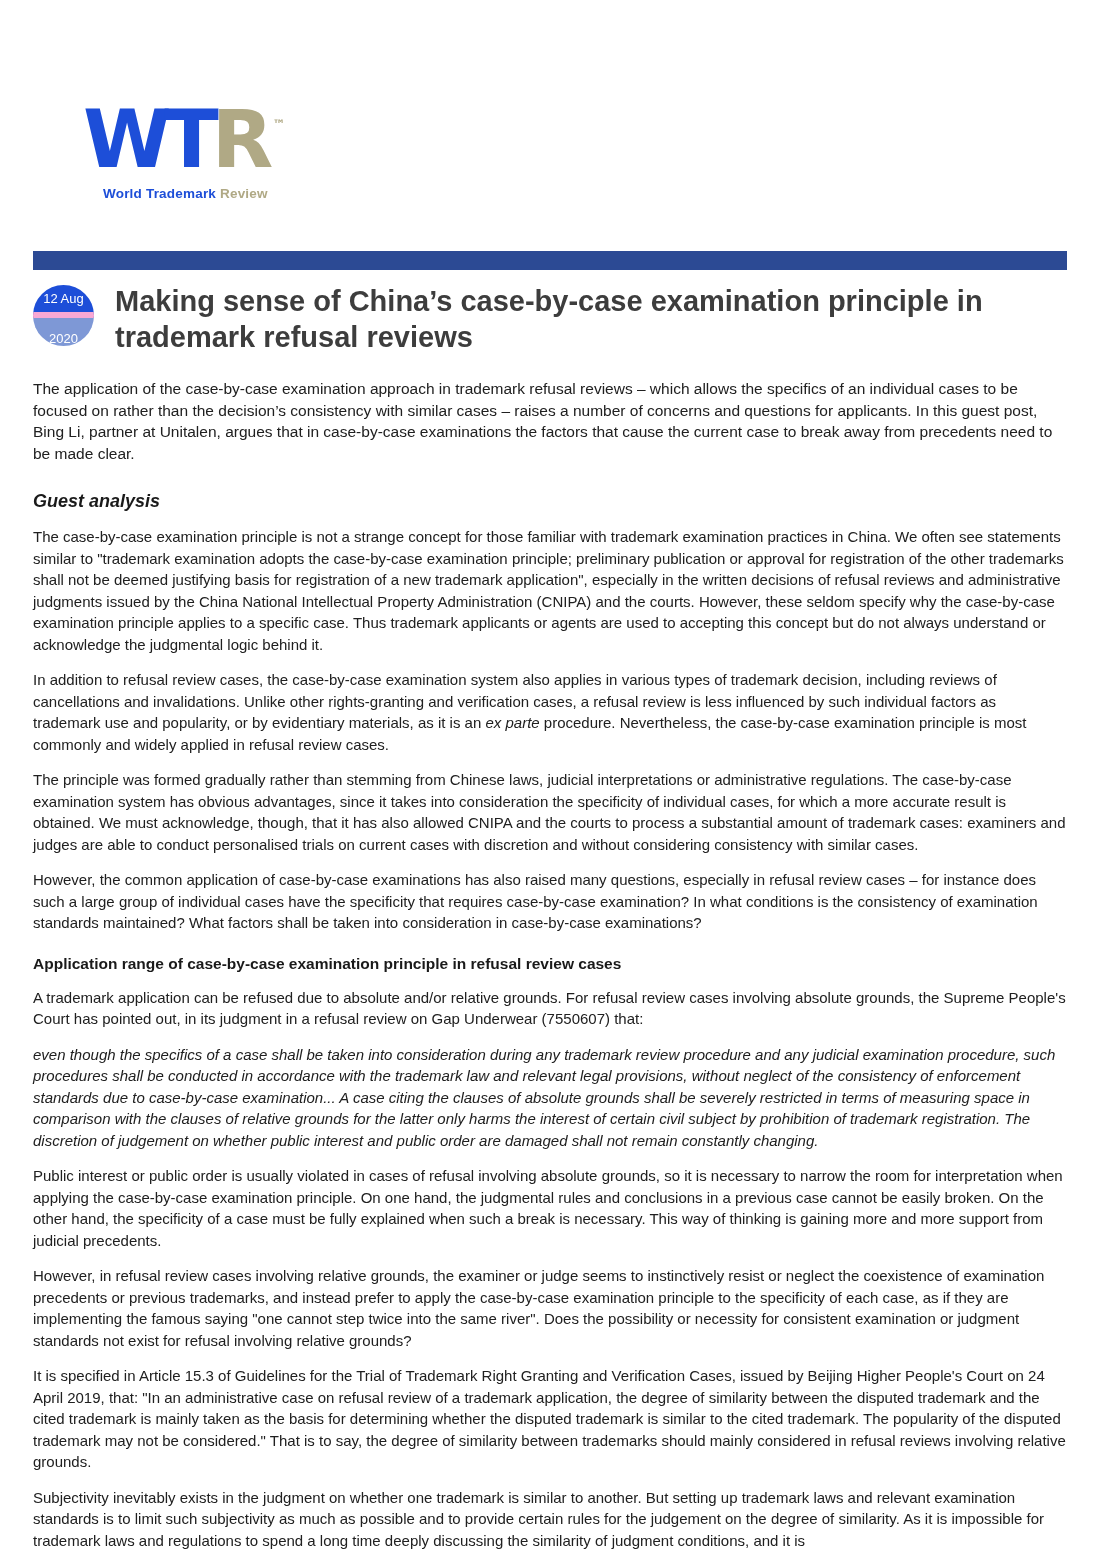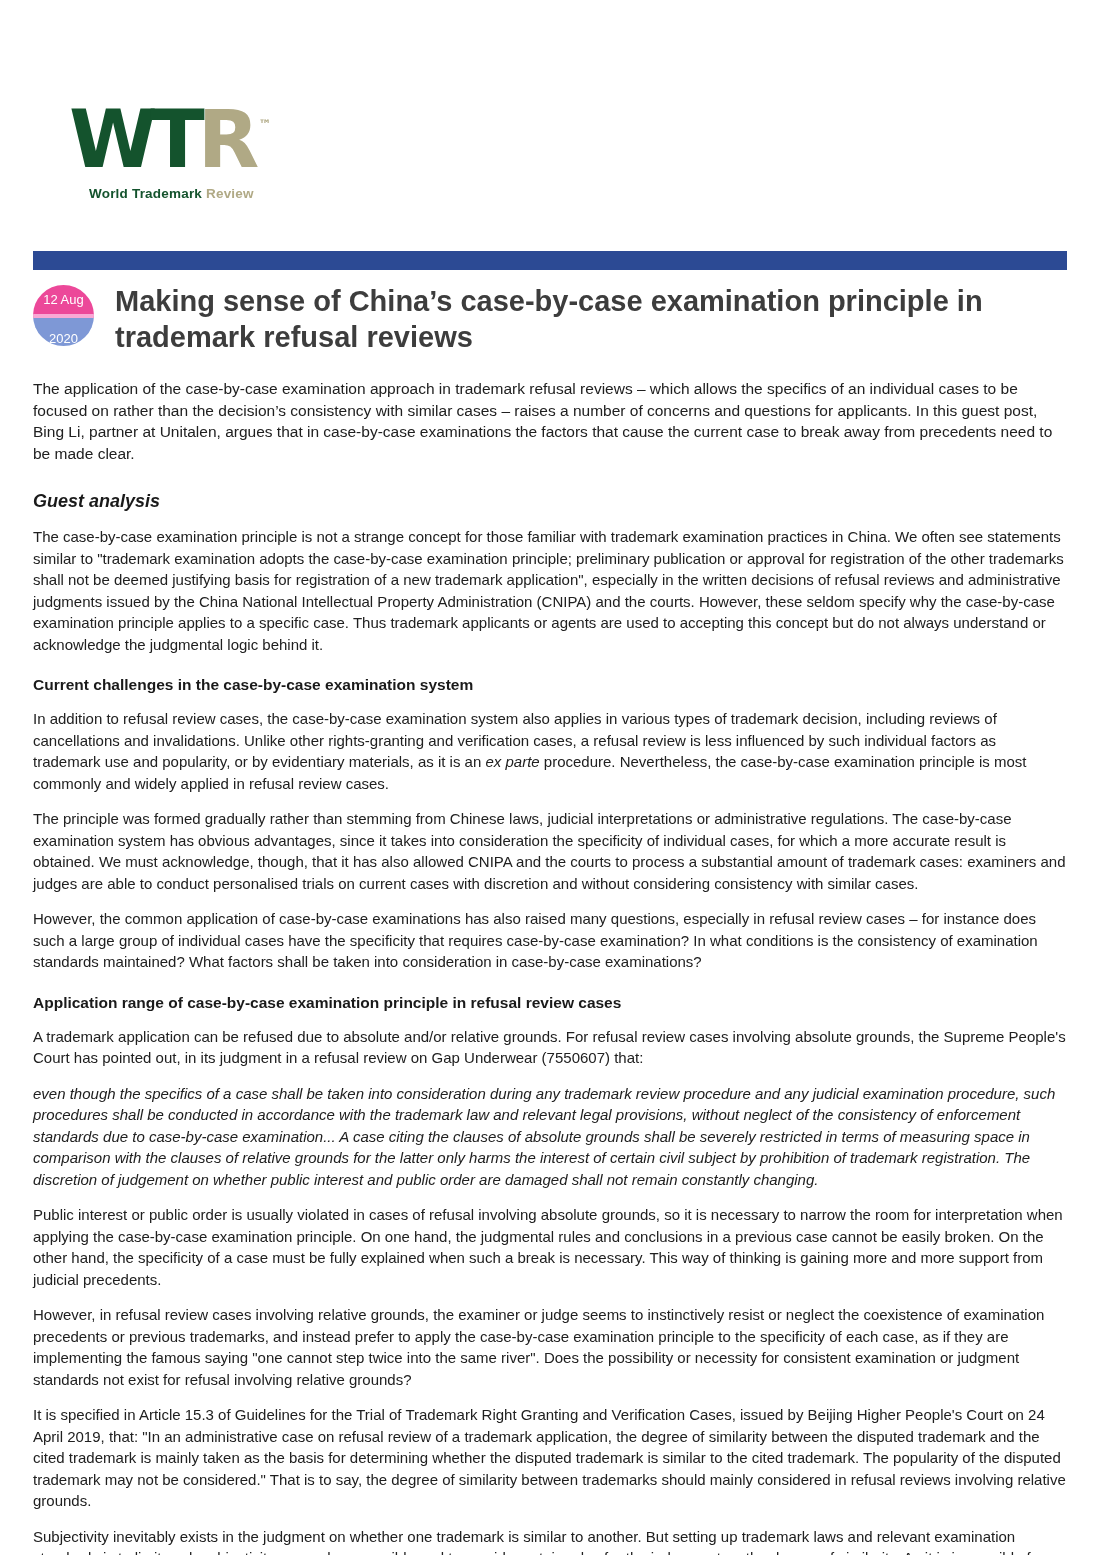--- a/index.html
+++ b/index.html
@@ -10,38 +10,38 @@
     color:#202020; overflow:hidden; position:relative;
   }
   .page { padding:0 33px; }
 
   
   .logo { margin:100px 0 0 36px; }
   .logo-letters {
     font-weight:bold; font-size:80px; line-height:1;
     letter-spacing:-7px; font-family:"DejaVu Sans","Liberation Sans",sans-serif;
   }
-  .logo-blue { color:#14532d; }
+  .logo-blue { color:#1d4ed8;margin-left:14px; }
   .logo-tan  { color:#b0a985; }
   .logo-tm { font-size:13px; letter-spacing:0; vertical-align:38px; margin-left:6px; color:#b0a985; font-weight:bold; }
   .logo-tagline { font-size:13.5px; font-weight:bold; letter-spacing:0.2px; margin:6px 0 0 20px; }
 
   
   .top-bar { height:19px; background:#2c4a94; margin-top:50px; }
 
   
   .article-header { display:flex; align-items:flex-start; margin-top:15px; }
   .date-badge {
     width:61px; height:61px; border-radius:50%; overflow:hidden; flex:none;
     display:flex; flex-direction:column; box-shadow:0 0 0 1px rgba(255,255,255,0);
   }
   .date-badge .badge-top {
-    height:33px; background:#ec4899; color:#fff; font-size:13px;
+    height:33px; background:#1d4ed8; color:#fff; font-size:13px;
     display:flex; align-items:center; justify-content:center;
-    border-bottom:4px solid #f9a8d4;
+    border-bottom:6px solid #f9a8d4;
   }
   .date-badge .badge-bottom {
     flex:1; background:#7e98d6; color:#fff; font-size:13px;
     display:flex; align-items:flex-start; justify-content:center; padding-top:13px;
   }
   .article-title {
     margin:-2px 0 0 21px; font-size:29px; line-height:36px;
     font-weight:700; color:#3d3d3d; max-width:920px;
   }
 
@@ -77,21 +77,20 @@
     </div>
     <h1 class="article-title">Making sense of China’s case-by-case examination principle in trademark refusal reviews</h1>
   </div>
 
   <p class="intro">The application of the case-by-case examination approach in trademark refusal reviews – which allows the specifics of an individual cases to be focused on rather than the decision’s consistency with similar cases – raises a number of concerns and questions for applicants. In this guest post, Bing Li, partner at Unitalen, argues that in case-by-case examinations the factors that cause the current case to break away from precedents need to be made clear.</p>
 
   <h2 class="section-heading">Guest analysis</h2>
 
   <p class="body-p">The case-by-case examination principle is not a strange concept for those familiar with trademark examination practices in China. We often see statements similar to "trademark examination adopts the case-by-case examination principle; preliminary publication or approval for registration of the other trademarks shall not be deemed justifying basis for registration of a new trademark application", especially in the written decisions of refusal reviews and administrative judgments issued by the China National Intellectual Property Administration (CNIPA) and the courts. However, these seldom specify why the case-by-case examination principle applies to a specific case. Thus trademark applicants or agents are used to accepting this concept but do not always understand or acknowledge the judgmental logic behind it.</p>
 
-  <h3 class="sub-heading">Current challenges in the case-by-case examination system</h3>
 
   <p class="body-p"><span>In addition to refusal review cases, the case-by-case examination system also applies in various types of trademark decision, including reviews of cancellations and invalidations. Unlike other rights-granting and verification cases, a refusal review is less influenced by such individual factors as trademark use and popularity, or by evidentiary materials, as it is an </span><em class="inline-it">ex parte</em><span> procedure. Nevertheless, the case-by-case examination principle is most commonly and widely applied in refusal review cases.</span></p>
 
   <p class="body-p">The principle was formed gradually rather than stemming from Chinese laws, judicial interpretations or administrative regulations. The case-by-case examination system has obvious advantages, since it takes into consideration the specificity of individual cases, for which a more accurate result is obtained. We must acknowledge, though, that it has also allowed CNIPA and the courts to process a substantial amount of trademark cases: examiners and judges are able to conduct personalised trials on current cases with discretion and without considering consistency with similar cases.</p>
 
   <p class="body-p">However, the common application of case-by-case examinations has also raised many questions, especially in refusal review cases – for instance does such a large group of individual cases have the specificity that requires case-by-case examination? In what conditions is the consistency of examination standards maintained? What factors shall be taken into consideration in case-by-case examinations?</p>
 
   <h3 class="sub-heading">Application range of case-by-case examination principle in refusal review cases</h3>
 
   <p class="body-p">A trademark application can be refused due to absolute and/or relative grounds. For refusal review cases involving absolute grounds, the Supreme People's Court has pointed out, in its judgment in a refusal review on Gap Underwear (7550607) that:</p>

